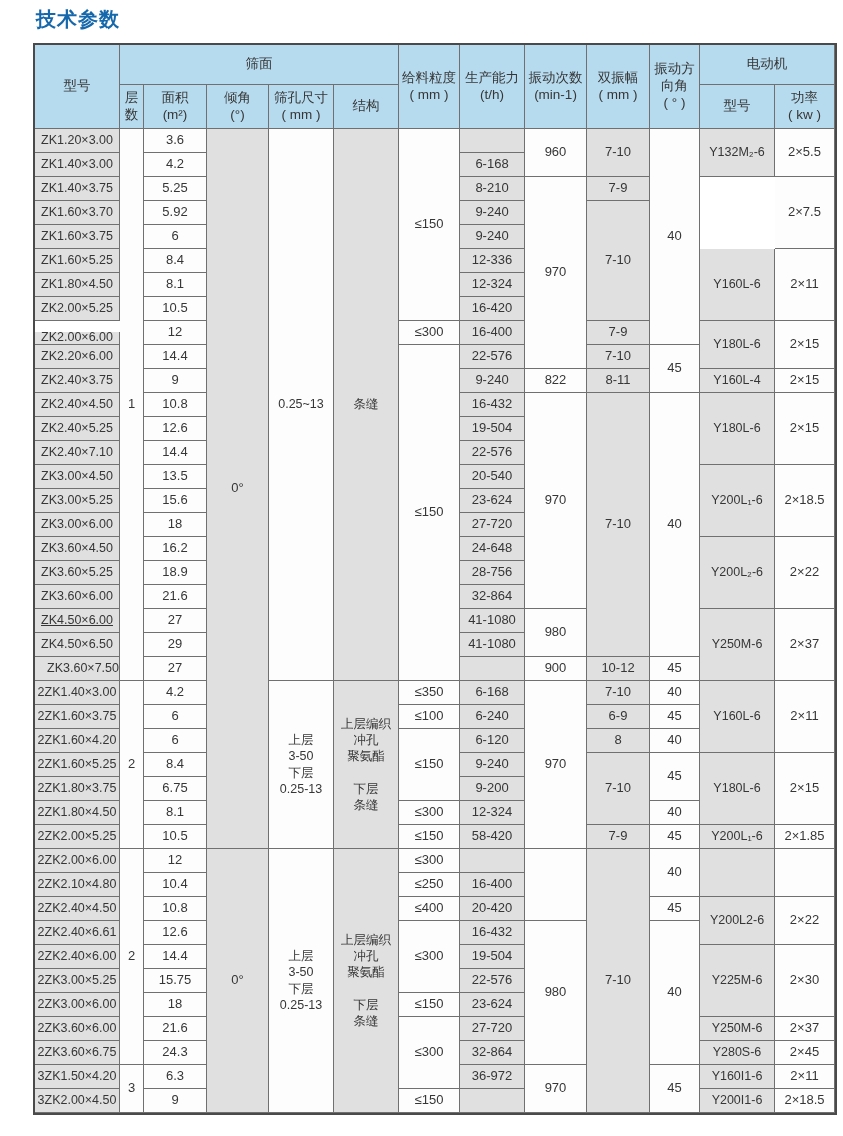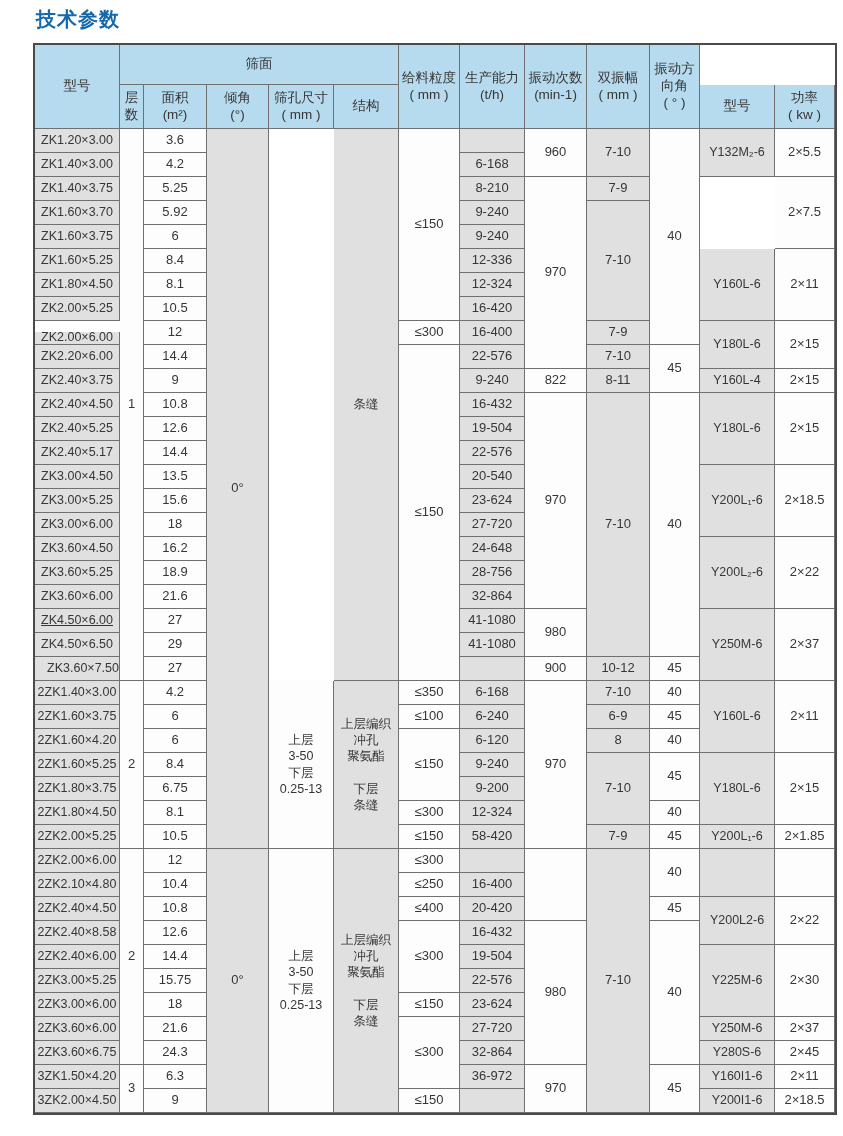--- a/index.html
+++ b/index.html
@@ -82,57 +82,58 @@
 ( mm )</div>
     <div class="hc h-capacity">生产能力
 (t/h)</div>
     <div class="hc h-freq">振动次数
 (min-1)</div>
     <div class="hc h-amp">双振幅
 ( mm )</div>
     <div class="hc h-angle">振动方
 向角
 ( ° )</div>
+    <div class="hc h-motor">电动机</div>
     <div class="hc h-motor-model">型号</div>
     <div class="hc h-motor-power">功率
 ( kw )</div>
   <div class="cell col-model bg-g" style="grid-area: 3 / 1 / span 1;">ZK1.20×3.00</div>
       <div class="cell col-model bg-g" style="grid-area: 4 / 1 / span 1;">ZK1.40×3.00</div>
       <div class="cell col-model bg-g" style="grid-area: 5 / 1 / span 1;">ZK1.40×3.75</div>
       <div class="cell col-model bg-g" style="grid-area: 6 / 1 / span 1;">ZK1.60×3.70</div>
       <div class="cell col-model bg-g" style="grid-area: 7 / 1 / span 1;">ZK1.60×3.75</div>
       <div class="cell col-model bg-g" style="grid-area: 8 / 1 / span 1;">ZK1.60×5.25</div>
       <div class="cell col-model bg-g" style="grid-area: 9 / 1 / span 1;">ZK1.80×4.50</div>
       <div class="cell col-model bg-g" style="grid-area: 10 / 1 / span 1;">ZK2.00×5.25</div>
       <div class="cell col-model bg-g" style="grid-area: 11 / 1 / span 1; margin-top: 11px;">ZK2.00×6.00</div>
       <div class="cell col-model bg-g" style="grid-area: 12 / 1 / span 1;">ZK2.20×6.00</div>
       <div class="cell col-model bg-g" style="grid-area: 13 / 1 / span 1;">ZK2.40×3.75</div>
       <div class="cell col-model bg-g" style="grid-area: 14 / 1 / span 1;">ZK2.40×4.50</div>
       <div class="cell col-model bg-g" style="grid-area: 15 / 1 / span 1;">ZK2.40×5.25</div>
-      <div class="cell col-model bg-g" style="grid-area: 16 / 1 / span 1;">ZK2.40×5.17</div>
+      <div class="cell col-model bg-g" style="grid-area: 16 / 1 / span 1;">ZK2.40×7.10</div>
       <div class="cell col-model bg-g" style="grid-area: 17 / 1 / span 1;">ZK3.00×4.50</div>
       <div class="cell col-model bg-g" style="grid-area: 18 / 1 / span 1;">ZK3.00×5.25</div>
       <div class="cell col-model bg-g" style="grid-area: 19 / 1 / span 1;">ZK3.00×6.00</div>
       <div class="cell col-model bg-g" style="grid-area: 20 / 1 / span 1;">ZK3.60×4.50</div>
       <div class="cell col-model bg-g" style="grid-area: 21 / 1 / span 1;">ZK3.60×5.25</div>
       <div class="cell col-model bg-g" style="grid-area: 22 / 1 / span 1;">ZK3.60×6.00</div>
       <div class="cell col-model bg-g" style="grid-area: 23 / 1 / span 1; text-decoration: underline;">ZK4.50×6.00</div>
       <div class="cell col-model bg-g" style="grid-area: 24 / 1 / span 1;">ZK4.50×6.50</div>
       <div class="cell col-model bg-g" style="grid-area: 25 / 1 / span 1; padding-left: 12px;">ZK3.60×7.50</div>
       <div class="cell col-model bg-g" style="grid-area: 26 / 1 / span 1;">2ZK1.40×3.00</div>
       <div class="cell col-model bg-g" style="grid-area: 27 / 1 / span 1;">2ZK1.60×3.75</div>
       <div class="cell col-model bg-g" style="grid-area: 28 / 1 / span 1;">2ZK1.60×4.20</div>
       <div class="cell col-model bg-g" style="grid-area: 29 / 1 / span 1;">2ZK1.60×5.25</div>
       <div class="cell col-model bg-g" style="grid-area: 30 / 1 / span 1;">2ZK1.80×3.75</div>
       <div class="cell col-model bg-g" style="grid-area: 31 / 1 / span 1;">2ZK1.80×4.50</div>
       <div class="cell col-model bg-g" style="grid-area: 32 / 1 / span 1;">2ZK2.00×5.25</div>
       <div class="cell col-model bg-g" style="grid-area: 33 / 1 / span 1;">2ZK2.00×6.00</div>
       <div class="cell col-model bg-g" style="grid-area: 34 / 1 / span 1;">2ZK2.10×4.80</div>
       <div class="cell col-model bg-g" style="grid-area: 35 / 1 / span 1;">2ZK2.40×4.50</div>
-      <div class="cell col-model bg-g" style="grid-area: 36 / 1 / span 1;">2ZK2.40×8.58</div>
+      <div class="cell col-model bg-g" style="grid-area: 36 / 1 / span 1;">2ZK2.40×6.61</div>
       <div class="cell col-model bg-g" style="grid-area: 37 / 1 / span 1;">2ZK2.40×6.00</div>
       <div class="cell col-model bg-g" style="grid-area: 38 / 1 / span 1;">2ZK3.00×5.25</div>
       <div class="cell col-model bg-g" style="grid-area: 39 / 1 / span 1;">2ZK3.00×6.00</div>
       <div class="cell col-model bg-g" style="grid-area: 40 / 1 / span 1;">2ZK3.60×6.00</div>
       <div class="cell col-model bg-g" style="grid-area: 41 / 1 / span 1;">2ZK3.60×6.75</div>
       <div class="cell col-model bg-g" style="grid-area: 42 / 1 / span 1;">3ZK1.50×4.20</div>
       <div class="cell col-model bg-g" style="grid-area: 43 / 1 / span 1;">3ZK2.00×4.50</div>
       <div class="cell col-layers bg-w" style="grid-area: 3 / 2 / span 23;">1</div>
       <div class="cell col-layers bg-w" style="grid-area: 26 / 2 / span 7;">2</div>
       <div class="cell col-layers bg-w" style="grid-area: 33 / 2 / span 9;">2</div>
@@ -173,20 +174,21 @@
       <div class="cell col-area bg-w" style="grid-area: 36 / 3 / span 1;">12.6</div>
       <div class="cell col-area bg-w" style="grid-area: 37 / 3 / span 1;">14.4</div>
       <div class="cell col-area bg-w" style="grid-area: 38 / 3 / span 1;">15.75</div>
       <div class="cell col-area bg-w" style="grid-area: 39 / 3 / span 1;">18</div>
       <div class="cell col-area bg-w" style="grid-area: 40 / 3 / span 1;">21.6</div>
       <div class="cell col-area bg-w" style="grid-area: 41 / 3 / span 1;">24.3</div>
       <div class="cell col-area bg-w" style="grid-area: 42 / 3 / span 1;">6.3</div>
       <div class="cell col-area bg-w" style="grid-area: 43 / 3 / span 1;">9</div>
       <div class="cell col-incline bg-g" style="grid-area: 3 / 4 / span 30;">0°</div>
       <div class="cell col-incline bg-g" style="grid-area: 33 / 4 / span 11;">0°</div>
+      <div class="cell col-aperture bg-w" style="grid-area: 3 / 5 / span 23;">0.25~13</div>
       <div class="cell col-aperture bg-w" style="grid-area: 26 / 5 / span 7;">上层
 3-50
 下层
 0.25-13</div>
       <div class="cell col-aperture bg-w" style="grid-area: 33 / 5 / span 11;">上层
 3-50
 下层
 0.25-13</div>
       <div class="cell col-structure bg-g" style="grid-area: 3 / 6 / span 23;">条缝</div>
       <div class="cell col-structure bg-g" style="grid-area: 26 / 6 / span 7;">上层编织

